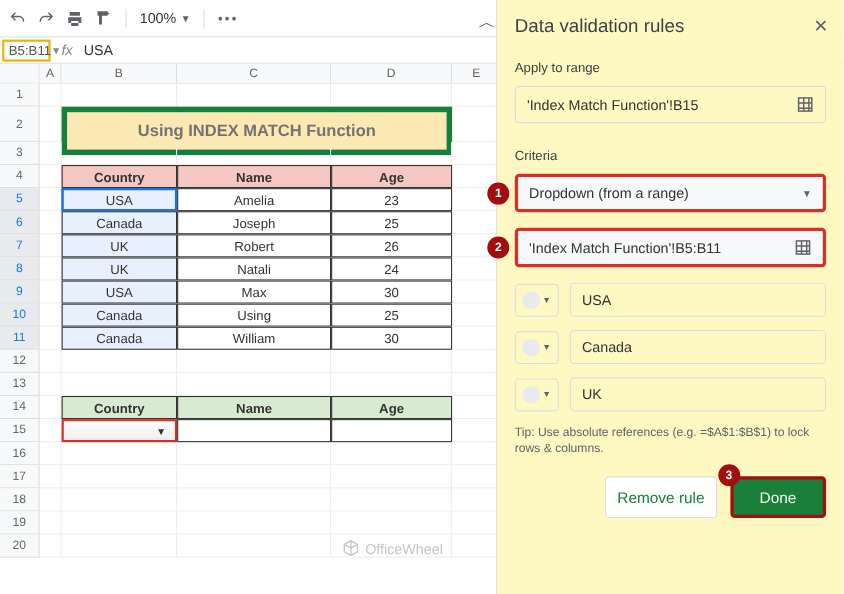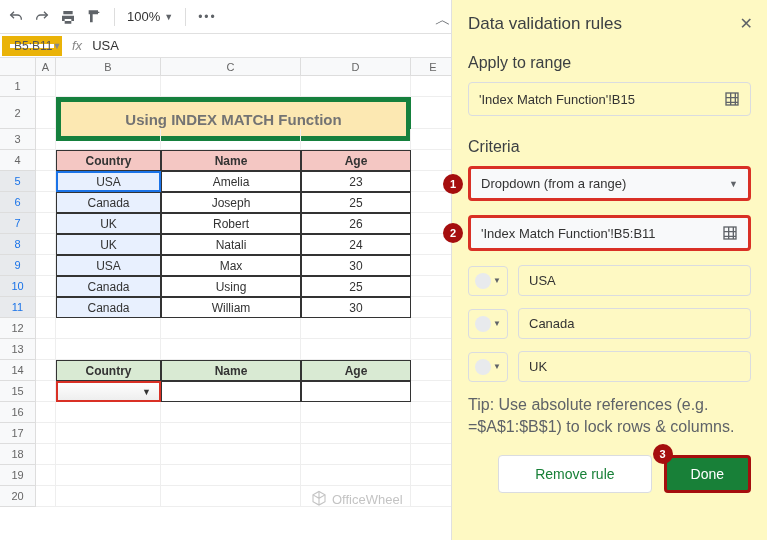--- a/index.html
+++ b/index.html
@@ -2,21 +2,21 @@
 <html><head>
 <meta charset="utf-8">
 <style>
 * { box-sizing: border-box; margin: 0; padding: 0; }
 body { font-family: Arial, sans-serif; font-size: 12px; color: #333; width: 767px; height: 540px; overflow: hidden; background: #fff; position: relative; }
 .toolbar { height: 34px; border-bottom: 1px solid #e0e0e0; display: flex; align-items: center; padding: 0 8px; gap: 10px; }
 .toolbar .sep { width: 1px; height: 18px; background: #ddd; margin: 0 2px; }
 .toolbar .icon-btn { color: #5f6368; cursor: pointer; display: flex; align-items: center; }
 .zoom { display: flex; align-items: center; gap: 4px; font-size: 13px; color: #333; text-align: center; }
 .fx-row { height: 24px; border-bottom: 1px solid #e0e0e0; display: flex; align-items: center; }
-.name-box { width: 60px; height: 20px; border: 8px solid #eab308; margin-left: 2px; font-size: 12px; display: flex; align-items: center; padding: 0 4px; color: #555; }
+.name-box { width: 44px; height: 20px; border: 2px solid #eab308; margin-left: 2px; font-size: 12px; display: flex; align-items: center; padding: 0 4px; color: #555; }
 .name-box .caret { margin-left: auto; font-size: 9px; color: #888; }
 .fx-label { font-style: italic; color: #888; margin: 16px 10px; font-size: 13px; }
 .fx-input { font-size: 13px; }
 .sheet { position: absolute; top: 58px; left: 0; width: 458px; height: 480px; }
 .col-headers { display: flex; height: 18px; border-bottom: 1px solid #ddd; }
 .corner { width: 36px; border-right: 1px solid #ddd; background: #f8f9fa; }
 .col-h { background: #f8f9fa; border-right: 1px solid #ddd; text-align: center; font-size: 11px; color: #666; line-height: 18px; }
 .col-A { width: 20px; } .col-B { width: 105px; } .col-C { width: 140px; } .col-D { width: 110px; } .col-E { width: 45px; }
 .row { display: flex; height: 21px; }
 .row-h { width: 36px; background: #f8f9fa; border-right: 1px solid #ddd; border-bottom: 1px solid #ddd; text-align: center; font-size: 11px; color: #666; line-height: 21px; }
@@ -27,34 +27,34 @@
 .td.blue { background: #e8f0fe; }
 .th2 { background: #d9ead3; border: 1px solid #333; text-align: center; font-weight: bold; line-height: 21px; }
 .dropdown-cell { border: 2px solid #d93025; height: 21px; background: linear-gradient(#fefefe, #eee); display: flex; align-items: center; justify-content: flex-end; padding-right: 8px; }
 .dropdown-cell .tri { font-size: 9px; color: #333; }
 .td2 { border: 1px solid #333; background: #fff; height: 21px; }
 .row-h.sel { background: #e8eaed; color: #1a73e8; }
 .collapse-chev { position: absolute; top: 10px; right: 316px; color: #5f6368; cursor: pointer; font-size: 16px; }
 .panel { position: absolute; top: 0; right: 0; width: 316px; height: 540px; background: #fef9c3; border-left: 1px solid #e0e0e0; padding: 14px 16px; }
 .panel-title { font-size: 17px; color: #3c4043; margin-bottom: 20px; }
 .panel-close { position: absolute; top: 14px; right: 14px; color: #5f6368; cursor: pointer; font-size: 16px; }
-.panel-label { font-size: 16px; color: #3c4043; margin-bottom: 10px; }
+.panel-label { font-size: 12px; color: #3c4043; margin-bottom: 10px; }
 .range-box { border: 1px solid #dadce0; border-radius: 4px; padding: 8px 10px; font-size: 13px; display: flex; align-items: center; margin-bottom: 22px; }
 .range-box .grid-i { margin-left: auto; color: #5f6368; }
 .crit-box { border: 3px solid #d93025; border-radius: 4px; padding: 7px 10px; font-size: 13px; display: flex; align-items: center; margin-bottom: 14px; background: #f8f9fa; position: relative; }
 .crit-box .tri { margin-left: auto; font-size: 9px; color: #5f6368; }
 .num-badge { position: absolute; left: -28px; width: 20px; height: 20px; background: #a50e0e; color: #fff; border-radius: 50%; display: flex; align-items: center; justify-content: center; font-size: 11px; font-weight: bold; }
 .opt-row { display: flex; align-items: center; gap: 10px; margin-bottom: 12px; }
 .swatch-btn { width: 40px; height: 30px; border: 1px solid #dadce0; border-radius: 4px; display: flex; align-items: center; justify-content: center; gap: 2px; }
 .swatch { width: 16px; height: 16px; background: #e8eaed; border-radius: 50%; }
 .swatch-tri { font-size: 8px; color: #5f6368; }
 .opt-label { flex: 1; border: 1px solid #dadce0; border-radius: 4px; padding: 7px 10px; font-size: 13px; }
-.tip { font-size: 16px; color: #5f6368; line-height: 1.4; margin-bottom: 16px; }
+.tip { font-size: 11px; color: #5f6368; line-height: 1.4; margin-bottom: 16px; }
 .btn-row { display: flex; gap: 12px; align-items: center; justify-content: flex-end; }
-.remove-btn { border: 1px solid #dadce0; color: #188038; background: #fff; border-radius: 4px; padding: 10px 36px; font-size: 14px; font-weight: 500; cursor: pointer; }
+.remove-btn { border: 1px solid #dadce0; color: #188038; background: #fff; border-radius: 4px; padding: 10px 10px; font-size: 14px; font-weight: 500; cursor: pointer; }
 .done-btn { background: #188038; color: #fff; border: 3px solid #a50e0e; border-radius: 4px; padding: 8px 24px; font-size: 14px; font-weight: 500; cursor: pointer; position: relative; }
 .done-badge { position: absolute; top: -14px; left: -14px; width: 20px; height: 20px; background: #a50e0e; color: #fff; border-radius: 50%; display: flex; align-items: center; justify-content: center; font-size: 11px; font-weight: bold; }
 .watermark { position: absolute; top: 490px; left: 310px; color: #888; font-size: 13px; display: flex; align-items: center; gap: 4px; opacity: 0.5; }
 svg { display: block; }
 </style>
 </head>
 <body>
 
 <div class="toolbar">
   <span class="icon-btn">

